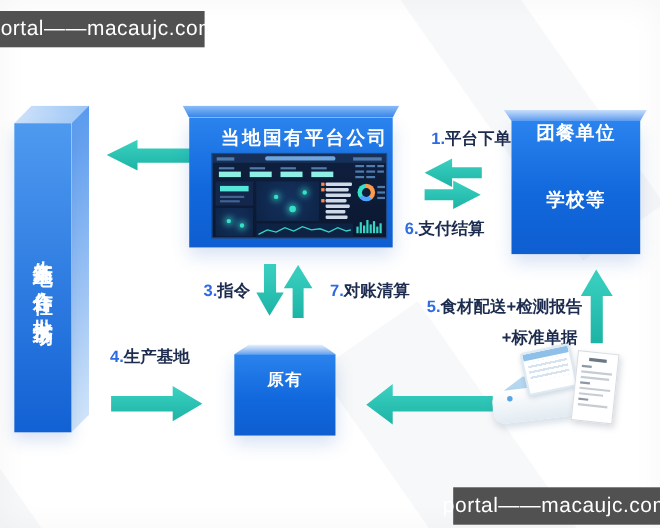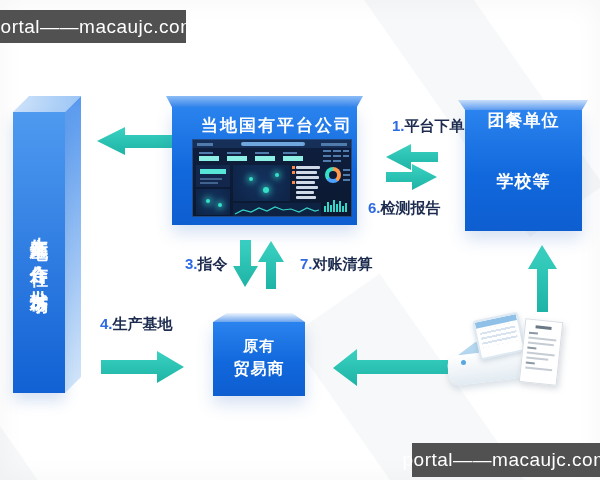--- a/index.html
+++ b/index.html
@@ -169,34 +169,37 @@
 
   <div class="bevel" style="left:458px;top:100px;width:130px;height:10px;background:linear-gradient(180deg,#c8def9,#5f9ef2);clip-path:polygon(0 0,100% 0,95.4% 100%,5.4% 100%);"></div>
   <div class="face face-blue" style="left:465px;top:110px;width:117px;height:121px;">
     <div class="box-line">团餐单位</div>
     <div class="box-line" style="margin-top:40px;">学校等</div>
   </div>
 
   <div class="bevel" style="left:213px;top:313px;width:92px;height:9px;background:linear-gradient(180deg,#eef5fd,#6fa6ef);clip-path:polygon(15% 0,86% 0,100% 100%,0 100%);"></div>
   <div class="face face-blue" style="left:213px;top:322px;width:92px;height:74px;">
     <div class="box-line" style="margin-top:12px;font-size:15px;line-height:23px;">原有</div>
-    <div class="box-line" style="font-size:16px;line-height:23px;">贸易商</div>
   </div>
 
   <div class="step" style="left:392px;top:117px;">
     <span class="num">1.</span><span>平台下单</span>
   </div>
   <div class="step" style="left:185px;top:255px;">
     <span class="num">3.</span><span>指令</span>
   </div>
   <div class="step" style="left:100px;top:315px;">
     <span class="num">4.</span><span>生产基地</span>
   </div>
+  <div class="step" style="left:388px;top:270px;width:137px;text-align:right;">
+    <div><span class="num">5.</span><span>食材配送+检测报告</span></div>
+    <div style="margin-top:9px;">+标准单据</div>
+  </div>
   <div class="step" style="left:368px;top:199px;">
-    <span class="num">6.</span><span>检测报告</span>
+    <span class="num">6.</span><span>支付结算</span>
   </div>
   <div class="step" style="left:300px;top:255px;">
     <span class="num">7.</span><span>对账清算</span>
   </div>
 
   <div class="abs" style="left:448px;top:308px;width:84px;height:80px;">
     <div class="pos-top" style="left:10px;top:34px;width:62px;height:24px;"></div>
     <div class="pos-base" style="left:0;top:44px;width:76px;height:30px;"></div>
     <div class="pos-screen" style="left:28px;top:8px;width:42px;height:36px;">
       <div class="hdr"></div>

